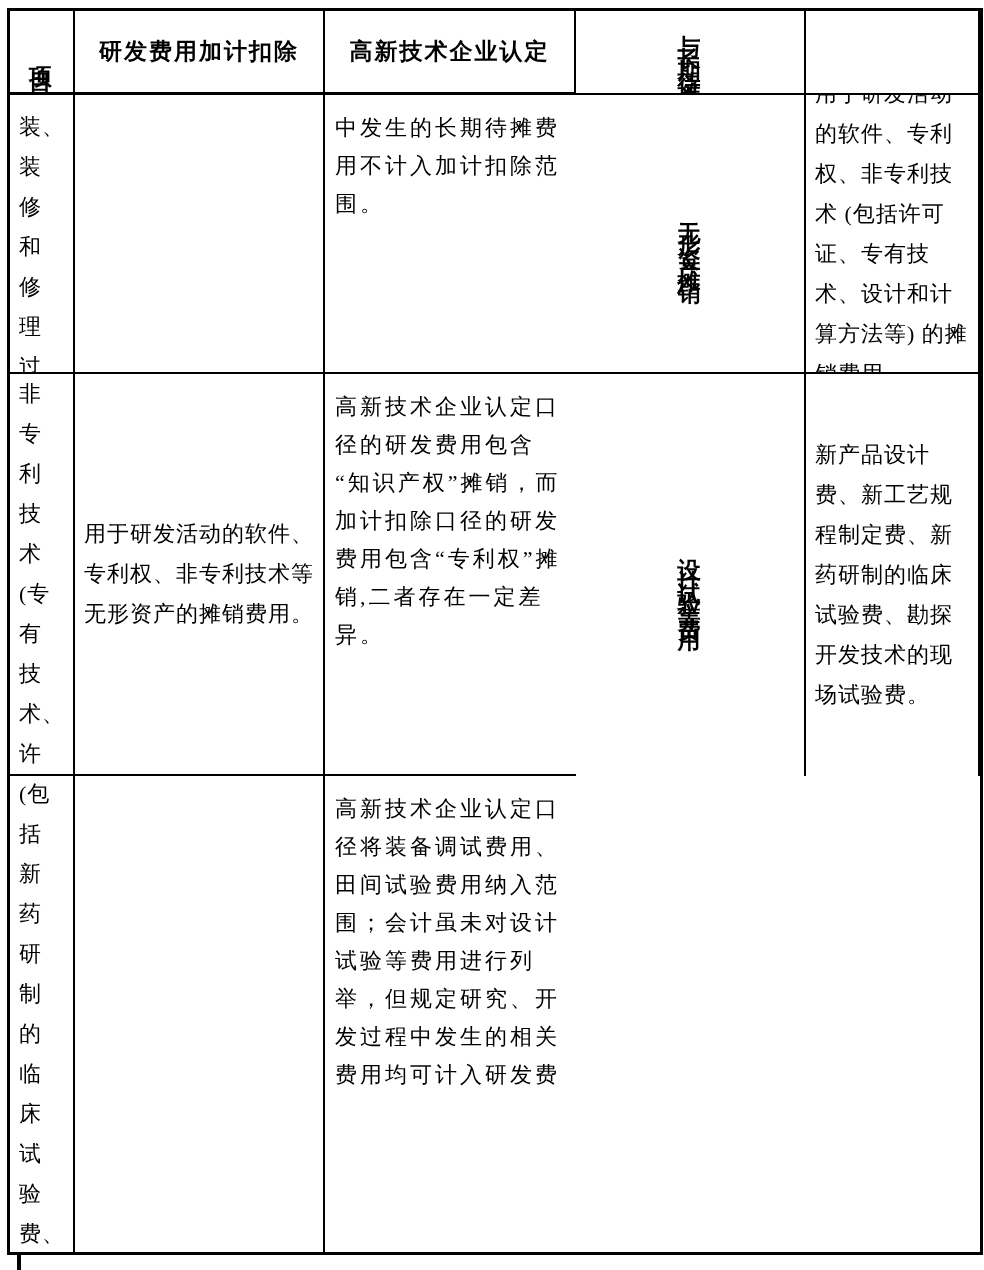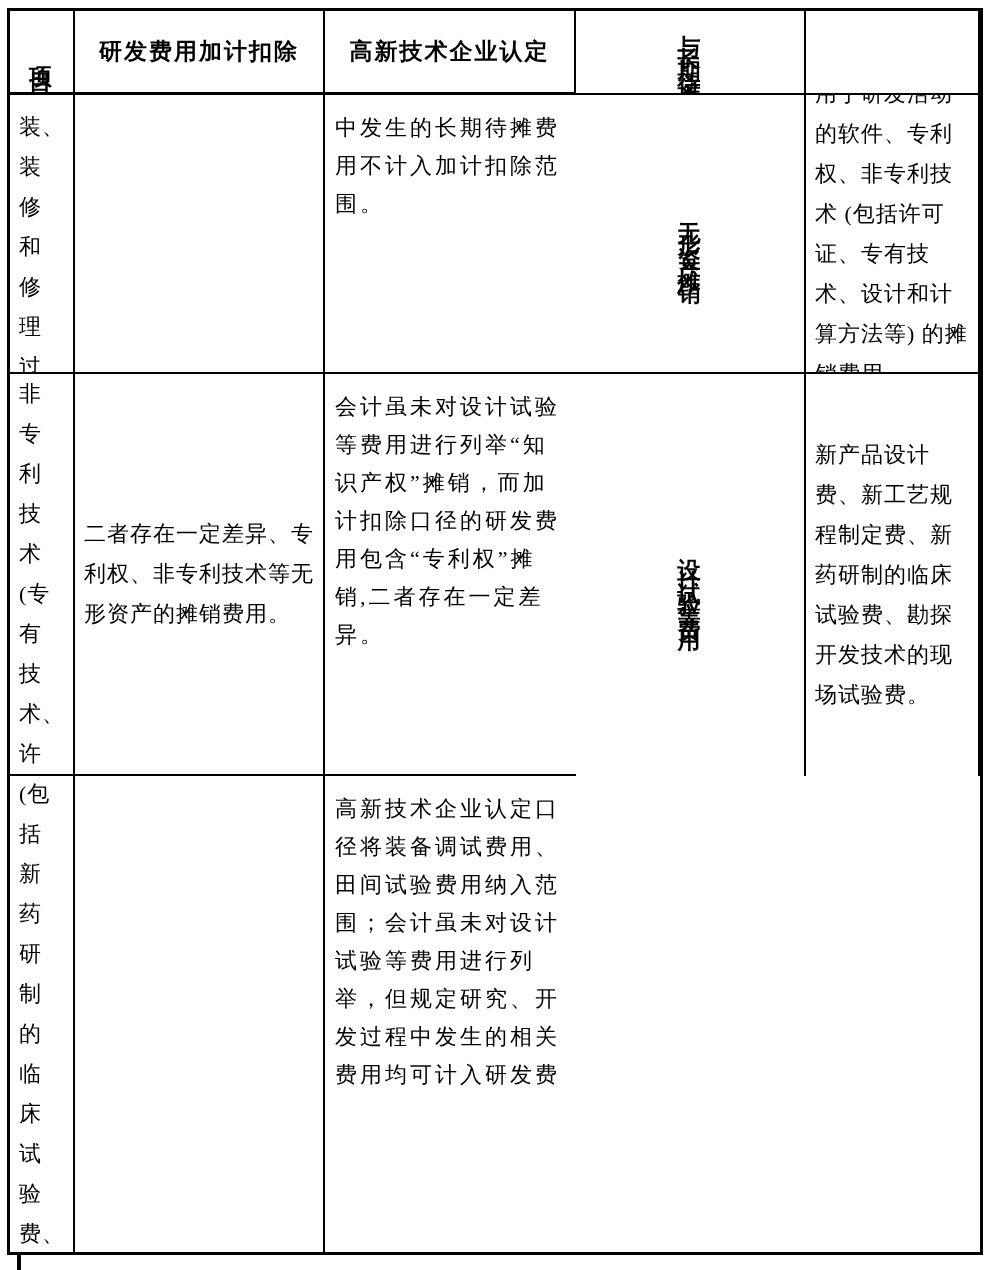--- a/index.html
+++ b/index.html
@@ -138,24 +138,24 @@
       <div class="cell item-cell">
         <span class="vert">无形资产摊销</span>
       </div>
       <div class="cell body v-center">
         <div class="cell-text">用于研发活动的软件、专利权、非专利技术 (包括许可证、专有技术、设计和计算方法等) 的摊销费用。</div>
       </div>
       <div class="cell body v-center">
         <div class="cell-text">用于研究开发活动的软件、知识产权、非专利技术(专有技术、许可证、设计和计算方法等) 的摊销费用。</div>
       </div>
       <div class="cell body v-center">
-        <div class="cell-text">二者存在一定差异、专利权、非专利技术等无形资产的摊销费用。</div>
+        <div class="cell-text">用于研发活动的软件、专利权、非专利技术等无形资产的摊销费用。</div>
       </div>
       <div class="cell notes v-top last-col">
-        <div class="cell-text">会计虽未对设计试验等费用进行列举“知识产权”摊销，而加计扣除口径的研发费用包含“专利权”摊销,二者存在一定差异。</div>
+        <div class="cell-text">高新技术企业认定口径的研发费用包含“知识产权”摊销，而加计扣除口径的研发费用包含“专利权”摊销,二者存在一定差异。</div>
       </div>
 
       <div class="cell item-cell last-row">
         <span class="vert">设计试验等费用</span>
       </div>
       <div class="cell body v-center last-row">
         <div class="cell-text">新产品设计费、新工艺规程制定费、新药研制的临床试验费、勘探开发技术的现场试验费。</div>
       </div>
       <div class="cell body v-center last-row">
         <div class="cell-text">符合条件的设计费用、装备调试费用、试验费用(包括新药研制的临床试验费、勘探开发技术的现场试验费、田间试验费等) 。</div>

